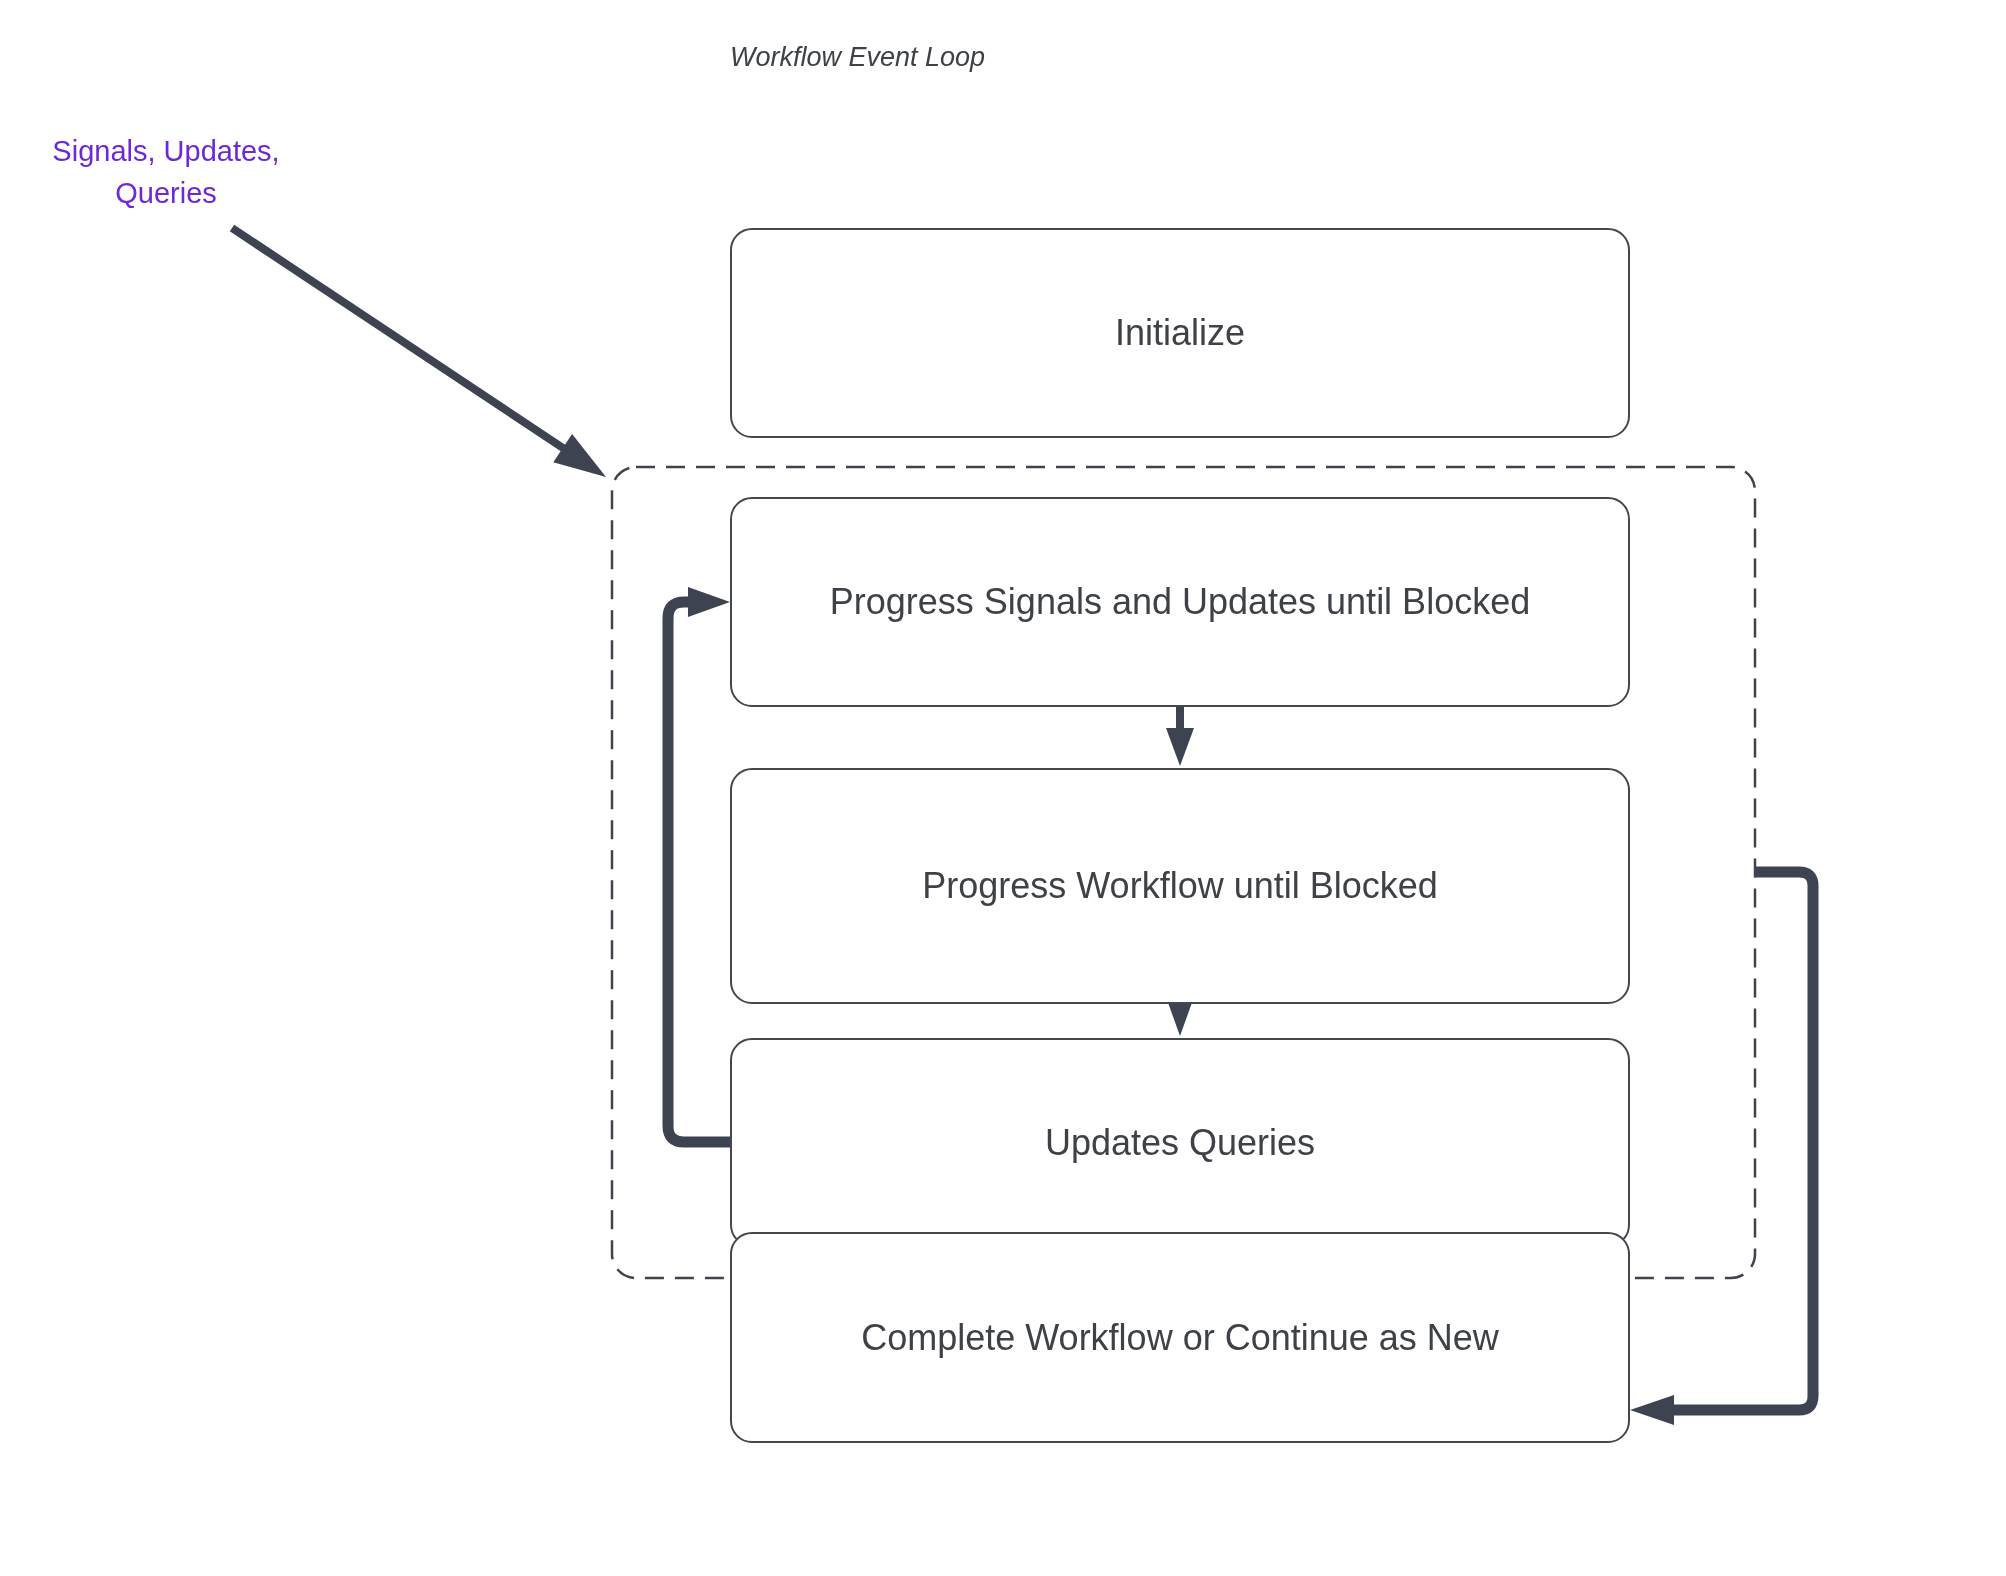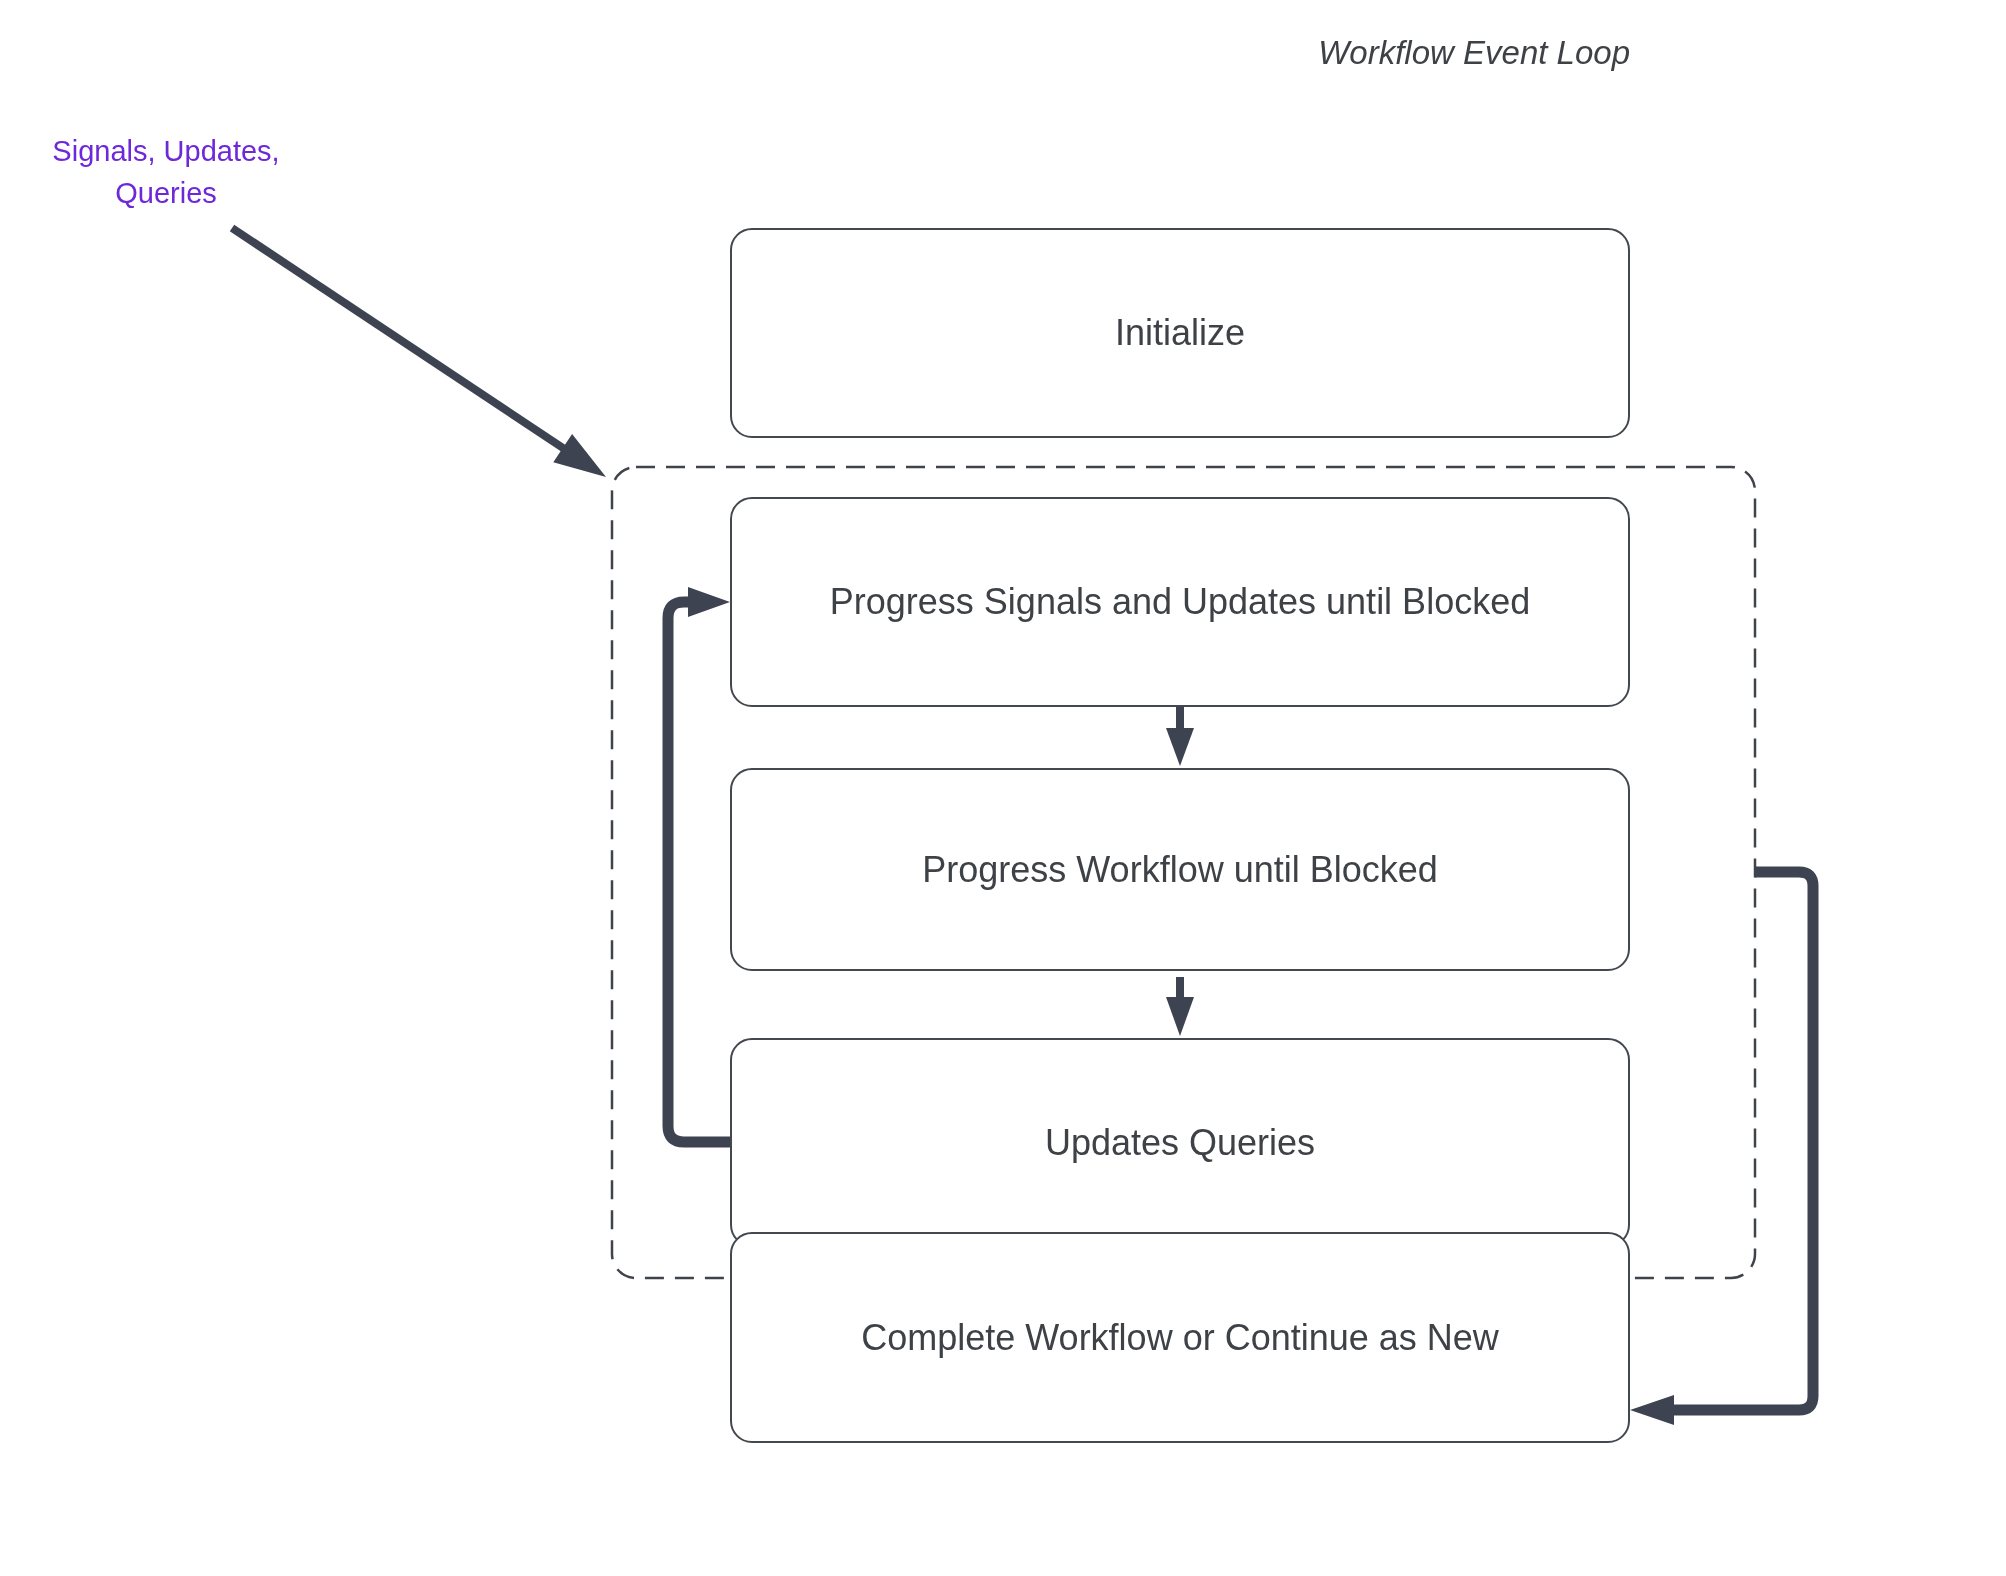--- a/index.html
+++ b/index.html
@@ -12,25 +12,25 @@
     width: 2006px;
     height: 1576px;
     background: #ffffff;
     font-family: "Liberation Sans", sans-serif;
     color: #3e4247;
     overflow: hidden;
   }
   .diagram-title {
     position: absolute;
     left: 730px;
-    top: 34px;
+    top: 42px;
     width: 900px;
-    text-align: right;
+    text-align: left;
     font-style: italic;
-    font-size: 33px;
+    font-size: 27px;
     color: #3e4247;
   }
   .external-label {
     position: absolute;
     left: 20px;
     top: 130px;
     width: 292px;
     text-align: center;
     font-size: 29px;
     line-height: 1.45;
@@ -54,21 +54,21 @@
     display: flex;
     align-items: center;
     justify-content: center;
     text-align: center;
     font-size: 36px;
     color: #3e4247;
     z-index: 2;
   }
   .node-initialize       { top: 228px;  height: 210px; }
   .node-progress-signals { top: 497px;  height: 210px; }
-  .node-progress-workflow{ top: 768px;  height: 203px; }
+  .node-progress-workflow{ top: 768px;  height: 236px; }
   .node-execute-queries  { top: 1038px; height: 209px; }
   .node-complete         { top: 1232px; height: 211px; }
 </style>
 </head>
 <body>
 
 <div class="canvas">
 
   <div class="diagram-title">Workflow Event Loop</div>
 

